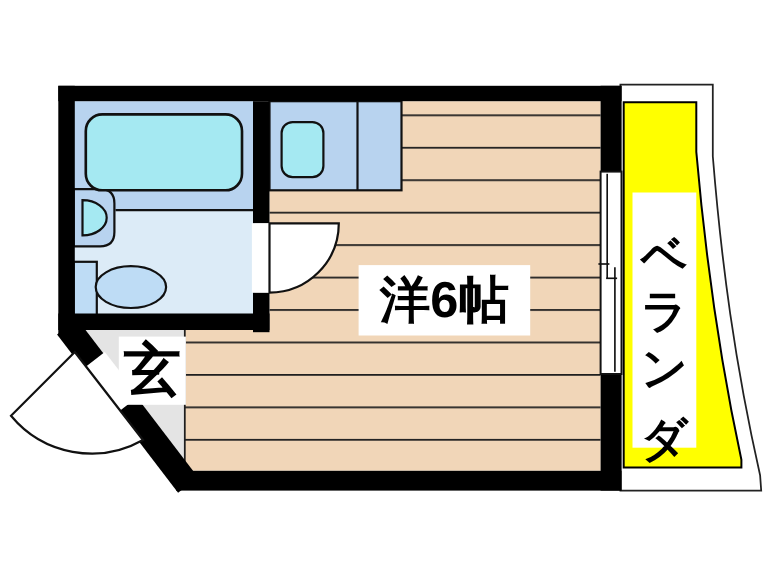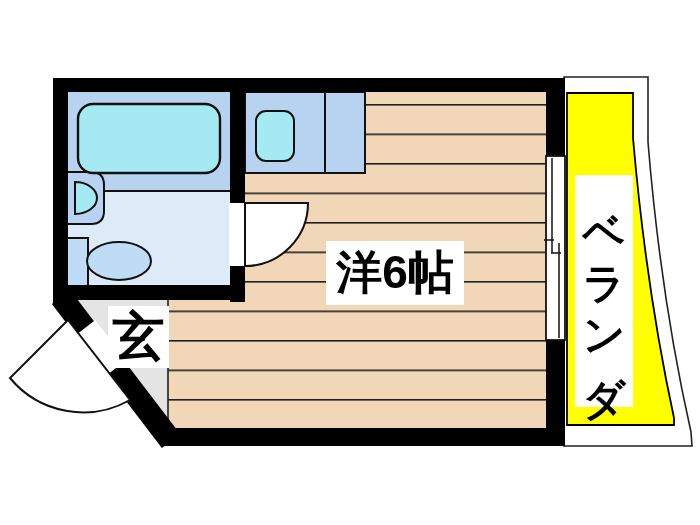--- a/index.html
+++ b/index.html
@@ -6,21 +6,21 @@
   .stage{
     position:relative;width:700px;height:525px;background:#fff;overflow:hidden;
     font-family:"Liberation Sans","DejaVu Sans",sans-serif;
   }
   .plan-svg{position:absolute;left:0;top:0;}
   .floor-label{
     position:absolute;display:flex;align-items:center;justify-content:center;
     background:var(--label_bg,#fff);color:var(--label_text,#000);
     font-weight:bold;z-index:5;
   }
-  .label-room{left:326px;top:241px;width:138px;height:64px;font-size:46px;letter-spacing:0px;white-space:nowrap;}
+  .label-room{left:326px;top:241px;width:156px;height:64px;font-size:46px;letter-spacing:0px;white-space:nowrap;}
   .label-genkan{left:108px;top:306px;width:61px;height:62px;font-size:52px;}
   .label-veranda{
     left:575px;top:175px;width:58px;height:232px;font-size:42px;
     writing-mode:vertical-rl;text-orientation:upright;letter-spacing:6px;
   }
 </style>
 </head>
 <body>
 
 <div class="stage">

